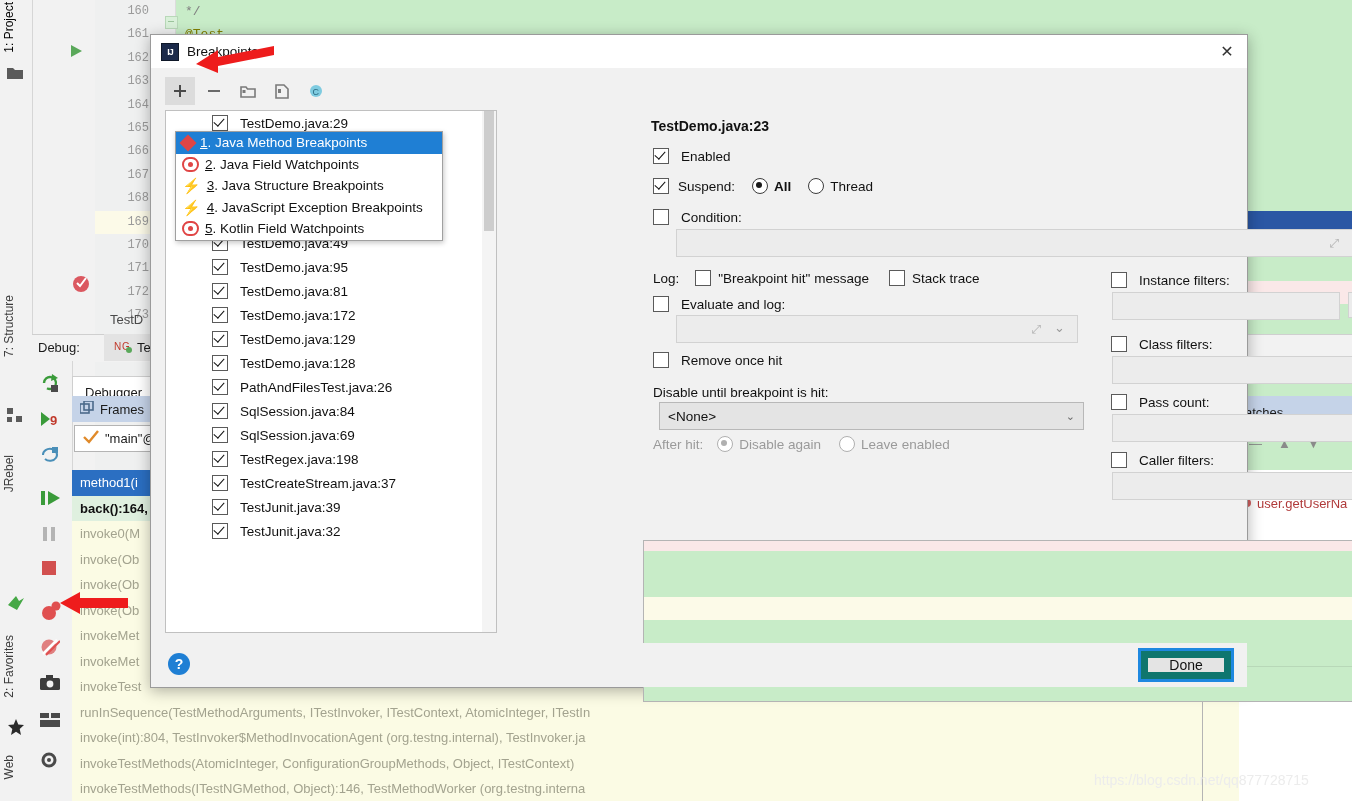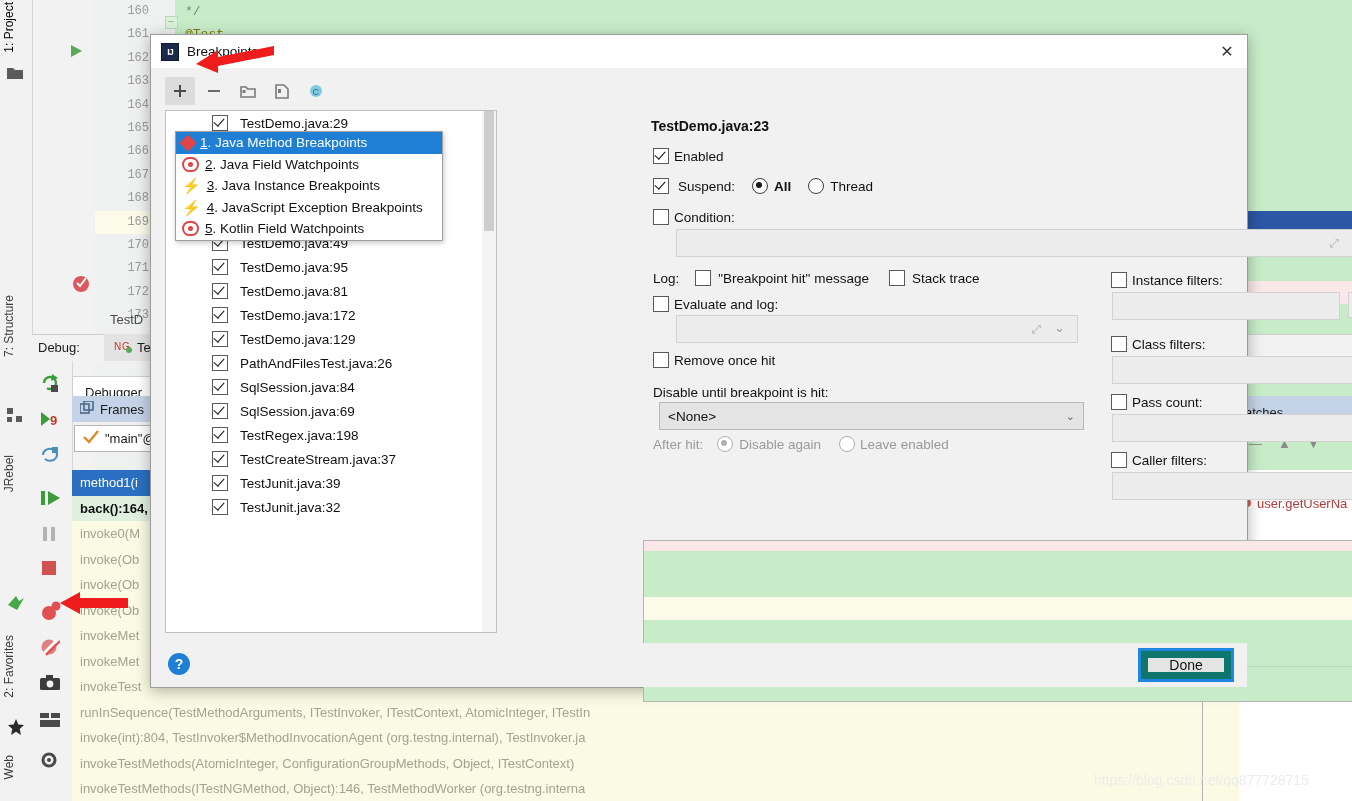--- a/index.html
+++ b/index.html
@@ -101,21 +101,21 @@
   .dd-item u{text-decoration:underline;}
   .ic-diamond{width:12px;height:12px;background:#e04545;transform:rotate(45deg);flex:none;}
   .ic-eye{width:13px;height:11px;border:2px solid #e04545;border-radius:50% / 60%;display:flex;align-items:center;justify-content:center;flex:none;}
   .ic-eye:after{content:"";width:5px;height:5px;border-radius:50%;background:#e04545;}
   .ic-bolt{color:#e04545;font-size:15px;line-height:1;flex:none;font-weight:bold;}
 
   
   .rp{position:absolute;left:500px;top:0;right:0;bottom:0;}
   .bp-title{position:absolute;left:0;top:50px;font-size:14px;font-weight:bold;color:#111;}
   .lbl{font-size:13.5px;color:#111;}
-  .row{display:flex;align-items:center;gap:5px;}
+  .row{display:flex;align-items:center;gap:12px;}
   .radio{width:14px;height:14px;border:1.5px solid #3c3c3c;border-radius:50%;background:#fff;position:relative;flex:none;}
   .radio.on:after{content:"";position:absolute;left:3px;top:3px;width:6px;height:6px;border-radius:50%;background:#1a1a1a;}
   .radio.dis{border-color:#b0b0b0;}
   .radio.dis.on:after{background:#b0b0b0;}
   .txtfield{background:#ececec;border:1px solid #d2d2d2;box-sizing:border-box;}
   .combo{background:#e4e4e4;border:1px solid #b8b8b8;box-sizing:border-box;display:flex;align-items:center;
     padding:0 8px;justify-content:space-between;font-size:13.5px;color:#111;}
   .dim{color:#9a9a9a;}
   .chev{color:#6b6b6b;font-size:11px;}
   .btn-dots{width:34px;height:26px;background:#ececec;border:1px solid #d2d2d2;display:flex;align-items:center;
@@ -464,20 +464,24 @@
       <div class="bp-row">
           <span class="chk on"></span>
           <span>TestDemo.java:172</span>
         </div>
       <div class="bp-row">
           <span class="chk on"></span>
           <span>TestDemo.java:129</span>
         </div>
       <div class="bp-row">
           <span class="chk on"></span>
+          <span>TestDemo.java:128</span>
+        </div>
+      <div class="bp-row">
+          <span class="chk on"></span>
           <span>PathAndFilesTest.java:26</span>
         </div>
       <div class="bp-row">
           <span class="chk on"></span>
           <span>SqlSession.java:84</span>
         </div>
       <div class="bp-row">
           <span class="chk on"></span>
           <span>SqlSession.java:69</span>
         </div>
@@ -503,21 +507,21 @@
       <div class="dd-item sel">
         <span class="ic-diamond"></span>
         <span><u>1</u><span>. Java Method Breakpoints</span></span>
       </div>
       <div class="dd-item">
         <span class="ic-eye"></span>
         <span><u>2</u><span>. Java Field Watchpoints</span></span>
       </div>
       <div class="dd-item">
         <span class="ic-bolt">⚡</span>
-        <span><u>3</u><span>. Java Instance Breakpoints</span></span>
+        <span><u>3</u><span>. Java Structure Breakpoints</span></span>
       </div>
       <div class="dd-item">
         <span class="ic-bolt">⚡</span>
         <span><u>4</u><span>. JavaScript Exception Breakpoints</span></span>
       </div>
       <div class="dd-item">
         <span class="ic-eye"></span>
         <span><u>5</u><span>. Kotlin Field Watchpoints</span></span>
       </div>
     </div>
@@ -584,21 +588,21 @@
         <span>&lt;None&gt;</span>
         <span class="chev">⌄</span>
       </div>
 
       <div class="row" style="position:absolute;left:2px;top:368px;gap:8px;">
         <span class="lbl dim">After hit:</span>
         <span class="row" style="gap:6px;margin-left:6px;">
           <span class="radio dis on"></span>
           <span class="lbl dim">Disable again</span>
         </span>
-        <span class="row" style="margin-left:10px;">
+        <span class="row" style="gap:6px;margin-left:10px;">
           <span class="radio dis"></span>
           <span class="lbl dim">Leave enabled</span>
         </span>
       </div>
 
       <div class="row" style="position:absolute;left:460px;top:204px;">
         <span class="chk"></span>
         <span class="lbl">Instance filters:</span>
       </div>
       <div class="txtfield" style="position:absolute;left:461px;top:224px;width:228px;height:28px;"></div>

